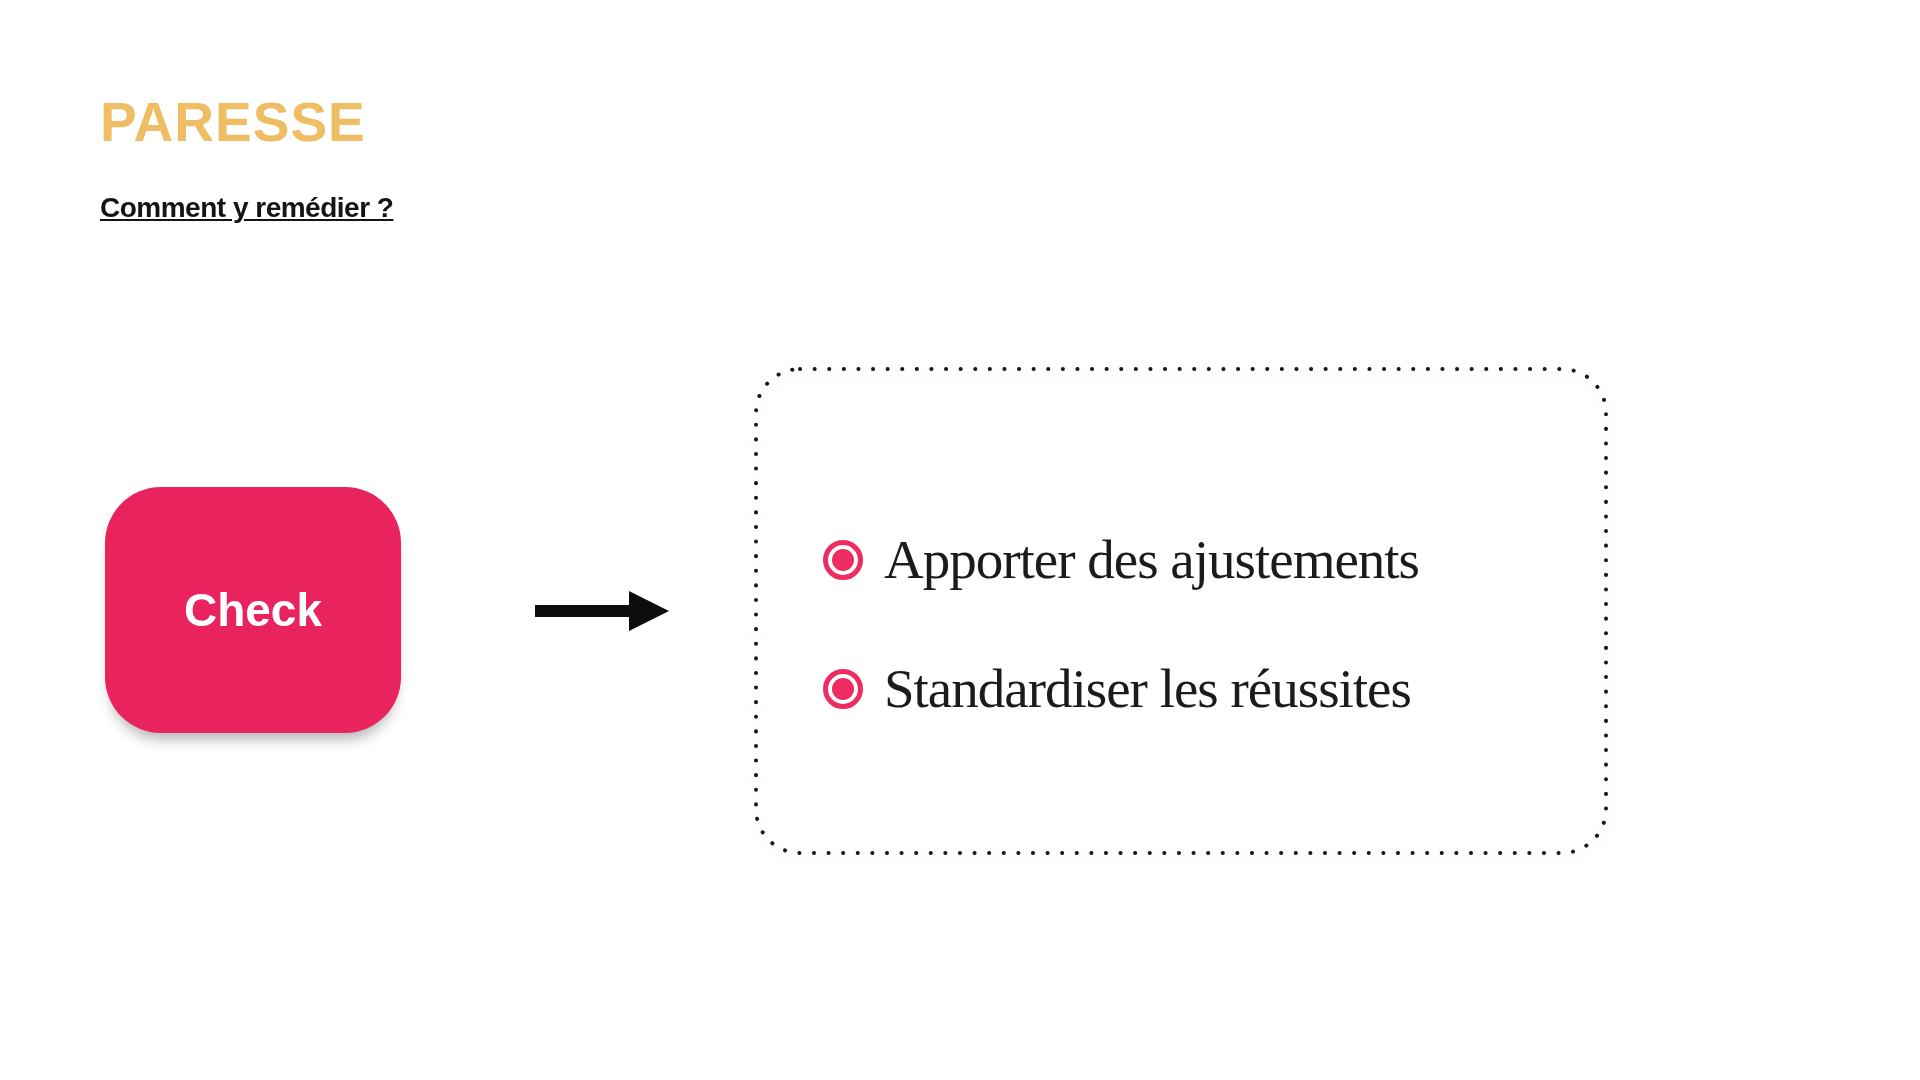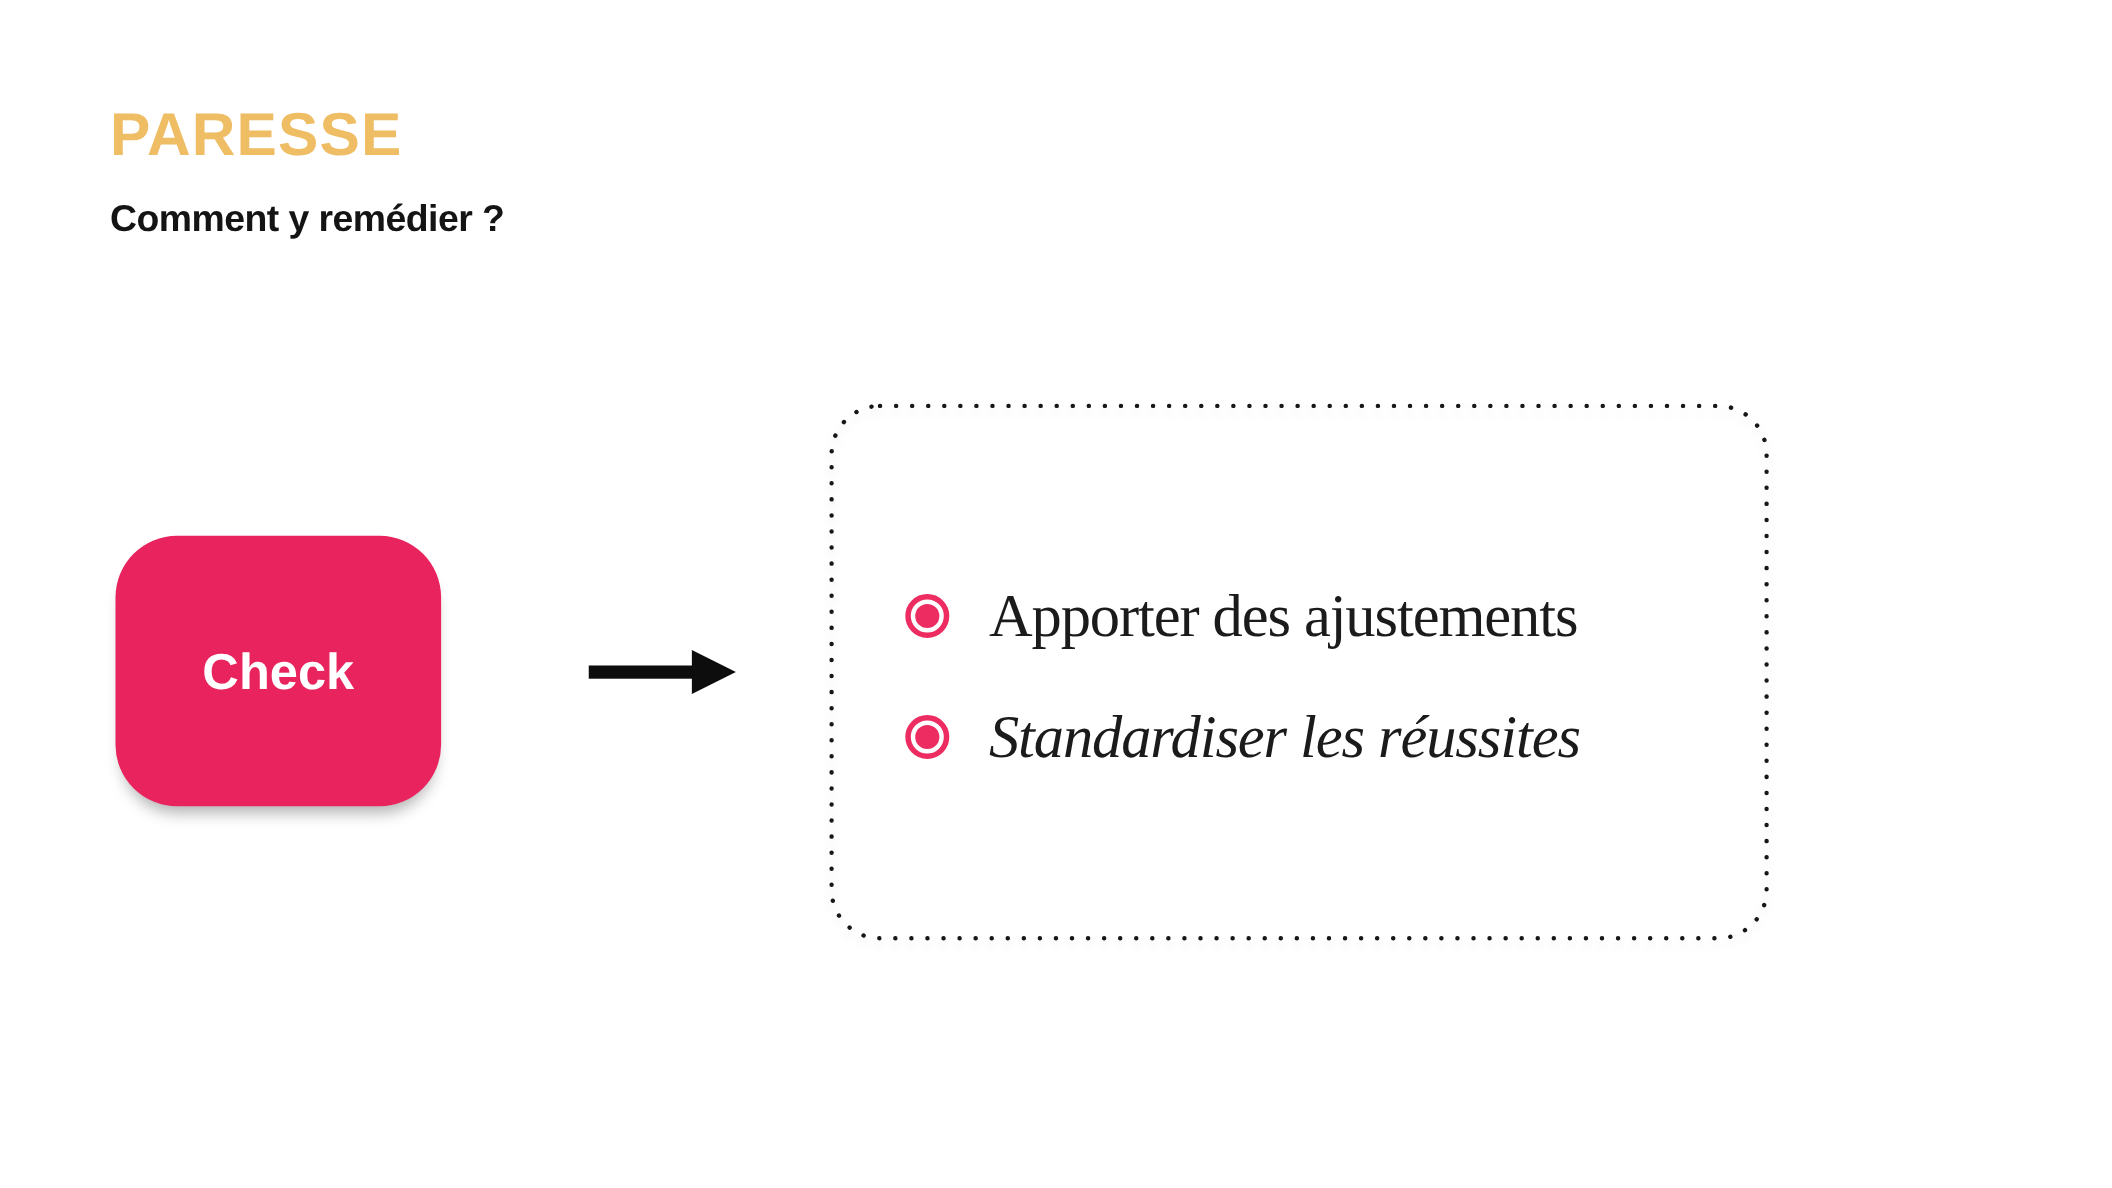--- a/index.html
+++ b/index.html
@@ -23,26 +23,27 @@
     top: 90px;
     font-size: 55px;
     font-weight: 800;
     letter-spacing: 1px;
     color: #efbd64;
     font-family: "Liberation Sans", sans-serif;
   }
   .subtitle {
     position: absolute;
     left: 100px;
-    top: 180px;
-    font-size: 34px;
+    top: 192px;
+    font-size: 28px;
     font-weight: 700;
     letter-spacing: -0.5px;
     color: #141414;
     font-family: "Liberation Sans", sans-serif;
+    text-decoration: underline;
   }
 
   
   .check-node {
     position: absolute;
     left: 105px;
     top: 487px;
     width: 296px;
     height: 246px;
     background: #e8235e;
@@ -81,25 +82,25 @@
     left: 0;
     top: 0;
     filter: drop-shadow(0 5px 4px rgba(0,0,0,0.10));
   }
 
   
   .list-item {
     position: absolute;
     display: flex;
     align-items: center;
-    gap: 36px;
+    gap: 21px;
     height: 58px;
   }
   .list-item.item-0 { left: 823px; top: 531px; }
-  .list-item.item-1 { left: 823px; top: 641px; font-style: italic; }
+  .list-item.item-1 { left: 823px; top: 660px; }
 
   .radio-bullet {
     width: 30px;
     height: 30px;
     border: 5px solid #ed2c62;
     border-radius: 50%;
     display: flex;
     align-items: center;
     justify-content: center;
     flex: 0 0 auto;

